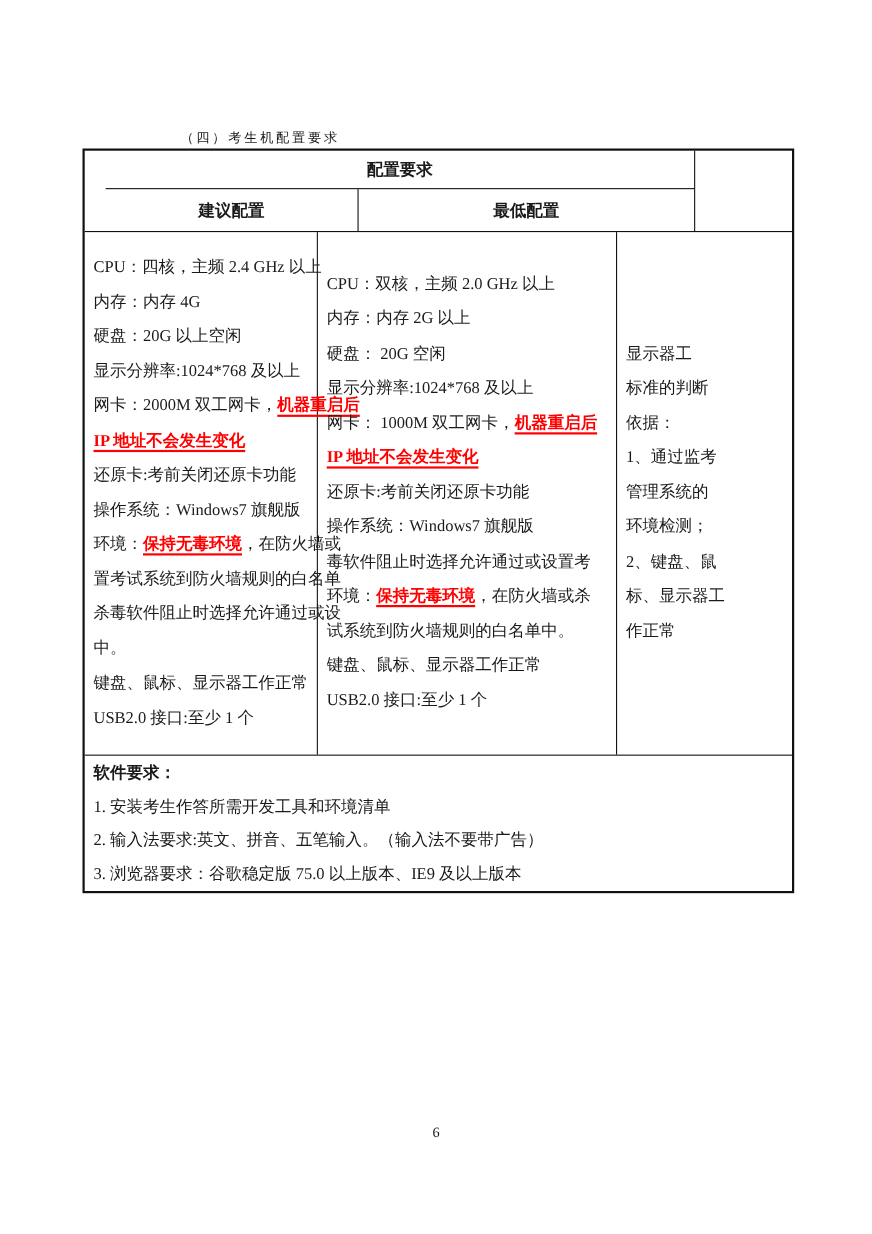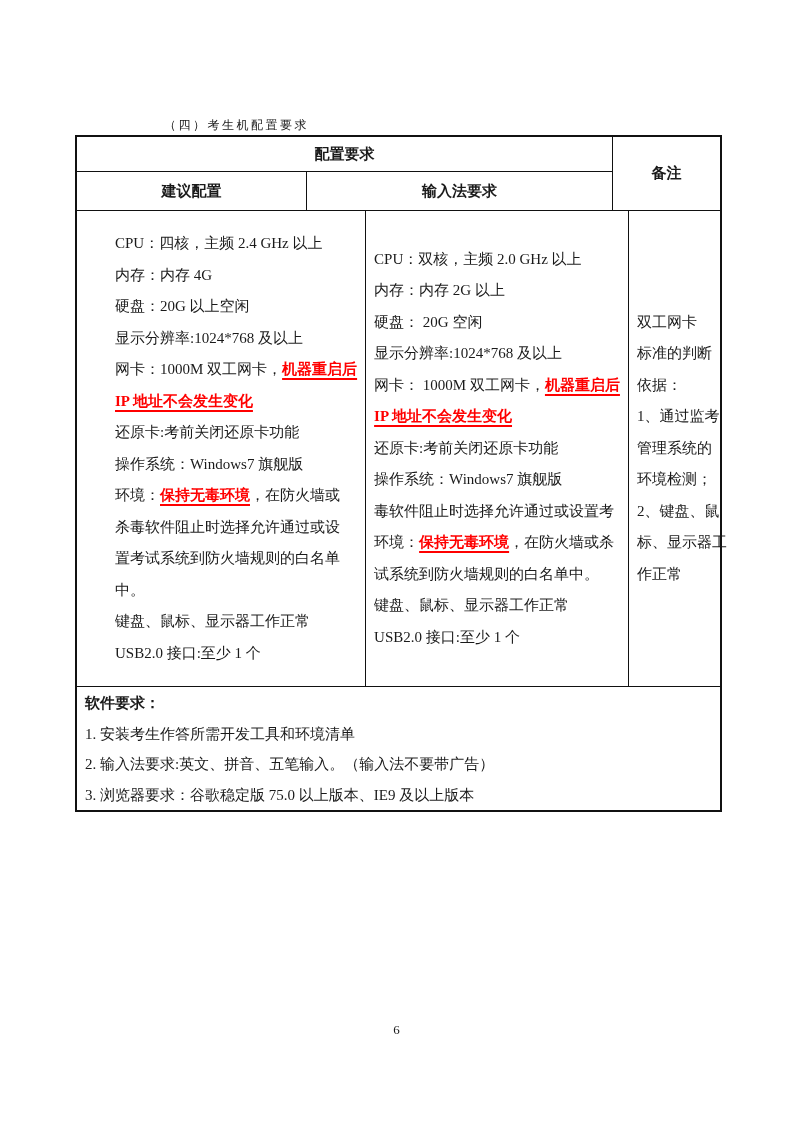--- a/index.html
+++ b/index.html
@@ -18,37 +18,37 @@
     position:absolute;left:164px;top:102px;
     font-size:12px;letter-spacing:2.5px;white-space:nowrap;margin-top:15px;
   }
   .req-table{
     position:absolute;left:75px;top:135px;
     width:647px;height:677px;
     border:2px solid var(--border);
     font-size:15px;
   }
   .hdr{display:flex;height:73px;}
-  .hdr-left{width:536px;border-right:1px solid var(--border);display:flex;flex-direction:column;}
+  .hdr-left{width:536px;border-right:1px solid var(--border);display:flex;flex-direction:column;margin-left:19px;}
   .h-config{
     height:35px;border-bottom:1px solid var(--border);
     display:flex;align-items:center;justify-content:center;
     font-weight:bold;
   }
   .h-sub{flex:1;display:flex;}
   .h-cell{display:flex;align-items:center;justify-content:center;font-weight:bold;}
   .h-rec{width:230px;border-right:1px solid var(--border);}
   .h-min{flex:1;}
   .h-remarks{flex:1;display:flex;align-items:center;justify-content:center;font-weight:bold;}
   .content-row{display:flex;height:476px;border-top:1px solid var(--border);}
   .cell{
     display:flex;flex-direction:column;justify-content:center;
     padding:0 8px;line-height:31.5px;
   }
-  .col-rec{width:264px;border-right:1px solid var(--border);margin-left:30px;}
+  .col-rec{width:212px;border-right:1px solid var(--border);}
   .col-min{width:272px;border-right:1px solid var(--border);}
   .col-rem{flex:1;}
   .software-row{
     flex:1;height:140px;border-top:1px solid var(--border);
     padding:1px 8px;line-height:30.5px;
   }
   .sw-heading{font-weight:bold;}
   .line{white-space:nowrap;}
   .red-em{
     color:var(--red);font-weight:bold;
@@ -68,60 +68,59 @@
 
   <div class="title">（四）考生机配置要求</div>
 
   <div class="req-table">
 
     <div class="hdr">
       <div class="hdr-left">
         <div class="h-config">配置要求</div>
         <div class="h-sub">
           <div class="h-cell h-rec">建议配置</div>
-          <div class="h-cell h-min">输入法要求</div>
+          <div class="h-cell h-min">最低配置</div>
         </div>
       </div>
-      <div class="h-remarks">备注</div>
     </div>
 
     <div class="content-row">
       <div class="cell col-rec">
           <div class="line"><span>CPU：四核，主频 2.4 GHz 以上</span></div>
           <div class="line"><span>内存：内存 4G</span></div>
           <div class="line"><span>硬盘：20G 以上空闲</span></div>
           <div class="line"><span>显示分辨率:1024*768 及以上</span></div>
-          <div class="line"><span>网卡：1000M 双工网卡，</span><span class="red-em">机器重启后</span></div>
+          <div class="line"><span>网卡：2000M 双工网卡，</span><span class="red-em">机器重启后</span></div>
           <div class="line"><span class="red-em">IP 地址不会发生变化</span></div>
           <div class="line"><span>还原卡:考前关闭还原卡功能</span></div>
           <div class="line"><span>操作系统：Windows7 旗舰版</span></div>
           <div class="line"><span>环境：</span><span class="red-em">保持无毒环境</span><span>，在防火墙或</span></div>
+          <div class="line"><span>置考试系统到防火墙规则的白名单</span></div>
           <div class="line"><span>杀毒软件阻止时选择允许通过或设</span></div>
-          <div class="line"><span>置考试系统到防火墙规则的白名单</span></div>
           <div class="line"><span>中。</span></div>
           <div class="line"><span>键盘、鼠标、显示器工作正常</span></div>
           <div class="line"><span>USB2.0 接口:至少 1 个</span></div>
         </div>
       <div class="cell col-min">
           <div class="line"><span>CPU：双核，主频 2.0 GHz 以上</span></div>
           <div class="line"><span>内存：内存 2G 以上</span></div>
           <div class="line"><span>硬盘： 20G 空闲</span></div>
           <div class="line"><span>显示分辨率:1024*768 及以上</span></div>
           <div class="line"><span>网卡： 1000M 双工网卡，</span><span class="red-em">机器重启后</span></div>
           <div class="line"><span class="red-em">IP 地址不会发生变化</span></div>
           <div class="line"><span>还原卡:考前关闭还原卡功能</span></div>
           <div class="line"><span>操作系统：Windows7 旗舰版</span></div>
           <div class="line"><span>毒软件阻止时选择允许通过或设置考</span></div>
           <div class="line"><span>环境：</span><span class="red-em">保持无毒环境</span><span>，在防火墙或杀</span></div>
           <div class="line"><span>试系统到防火墙规则的白名单中。</span></div>
           <div class="line"><span>键盘、鼠标、显示器工作正常</span></div>
           <div class="line"><span>USB2.0 接口:至少 1 个</span></div>
         </div>
       <div class="cell col-rem">
-          <div class="line"><span>双工网卡</span></div>
+          <div class="line"><span>显示器工</span></div>
           <div class="line"><span>标准的判断</span></div>
           <div class="line"><span>依据：</span></div>
           <div class="line"><span>1、通过监考</span></div>
           <div class="line"><span>管理系统的</span></div>
           <div class="line"><span>环境检测；</span></div>
           <div class="line"><span>2、键盘、鼠</span></div>
           <div class="line"><span>标、显示器工</span></div>
           <div class="line"><span>作正常</span></div>
         </div>
     </div>

